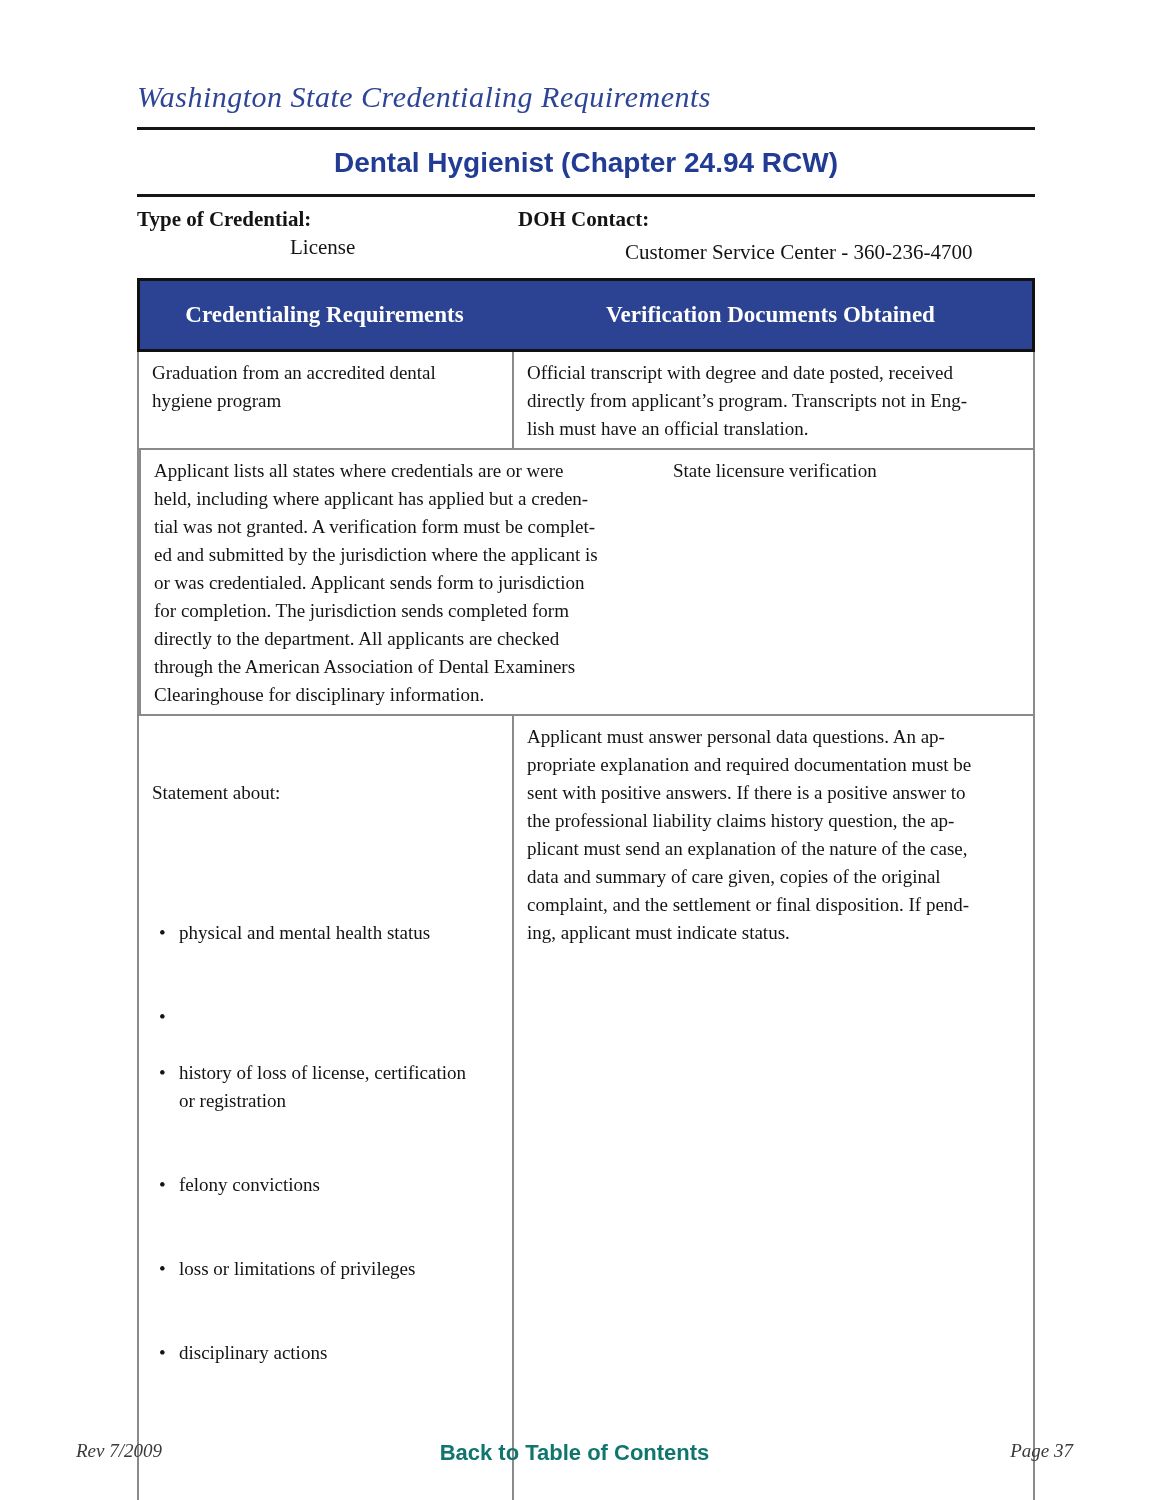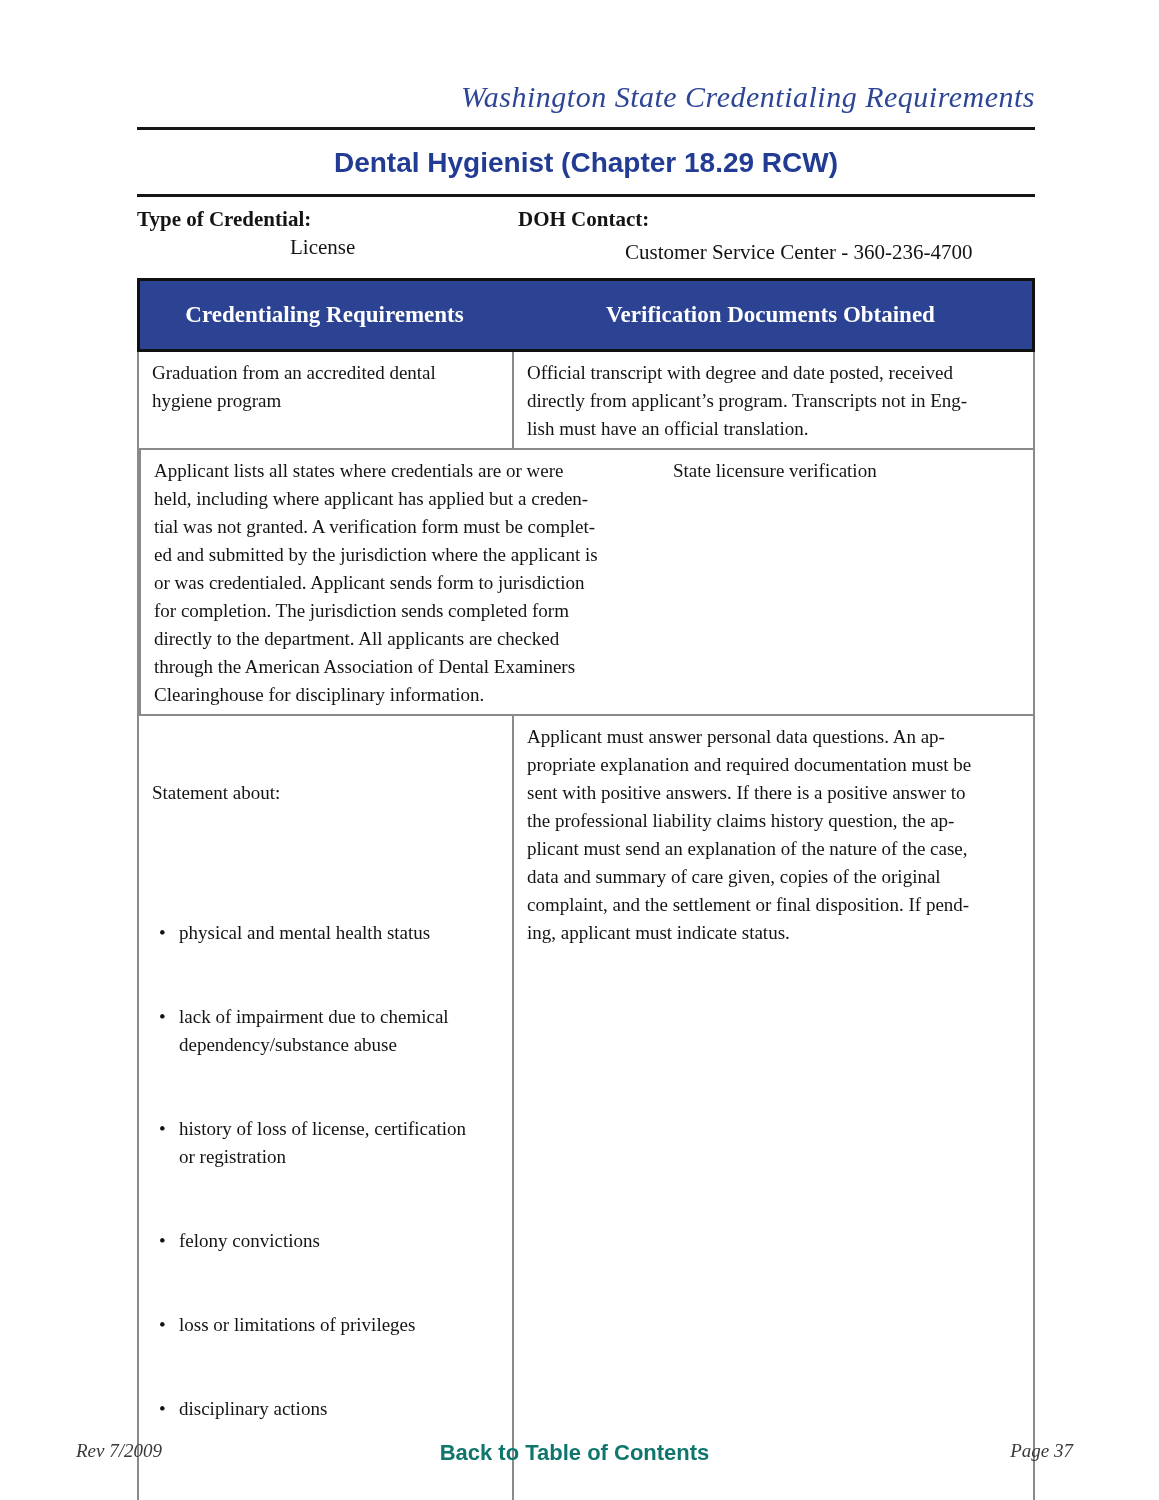--- a/index.html
+++ b/index.html
@@ -3,21 +3,21 @@
 <meta charset="utf-8">
 <style>
   html,body { margin:0; padding:0; background:#ffffff; }
   .page {
     position:relative; width:1159px; height:1500px; background:#ffffff;
     font-family:"Liberation Serif", serif; color:#141414; overflow:hidden;
   }
   .content { position:absolute; left:137px; top:0; width:898px; }
 
   .doc-title {
-    margin-top:80px; text-align:right; font-style:italic;
+    margin-top:80px; text-align:left; font-style:italic;
     font-size:30px; color:#2e4596; letter-spacing:0.5px;
   }
   .rule { height:3px; background:#161616; margin-top:13px; }
   .section-title {
     margin:17px 0 15px; text-align:center;
     font-family:"Liberation Sans", sans-serif; font-weight:bold;
     font-size:28px; color:#223c94;
   }
 
   .info { display:grid; grid-template-columns:381px 1fr; margin-top:9px; font-size:21px; line-height:27px; }
@@ -57,21 +57,21 @@
   }
 </style>
 </head>
 <body>
 
 <div class="page">
   <div class="content">
 
     <div class="doc-title">Washington State Credentialing Requirements</div>
     <div class="rule"></div>
-    <div class="section-title">Dental Hygienist (Chapter 18.29 RCW)</div>
+    <div class="section-title">Dental Hygienist (Chapter 24.94 RCW)</div>
     <div class="rule"></div>
 
     <div class="info">
       <div>
         <div class="info-label">Type of Credential:</div>
         <div class="info-value l">License</div>
       </div>
       <div>
         <div class="info-label">DOH Contact:</div>
         <div class="info-value r">Customer Service Center - 360-236-4700</div>
@@ -105,22 +105,21 @@
 through the American Association of Dental Examiners
 Clearinghouse for disciplinary information.</div>
           <div class="td c1">State licensure verification</div>
         </div>
 
         <div class="trow">
           <div class="td c1">
             <div>Statement about:</div>
             <ul class="cell-bullets">
               <li><span class="bullet-mark">•</span><span>physical and mental health status</span></li>
-              <li><span class="bullet-mark">•</span><span>lack of impairment due to chemical
-dependency/substance abuse</span></li>
+              <li><span class="bullet-mark">•</span></li>
               <li><span class="bullet-mark">•</span><span>history of loss of license, certification
 or registration</span></li>
               <li><span class="bullet-mark">•</span><span>felony convictions</span></li>
               <li><span class="bullet-mark">•</span><span>loss or limitations of privileges</span></li>
               <li><span class="bullet-mark">•</span><span>disciplinary actions</span></li>
               
             </ul>
           </div>
           <div class="td c2">Applicant must answer personal data questions. An ap-
 propriate explanation and required documentation must be

